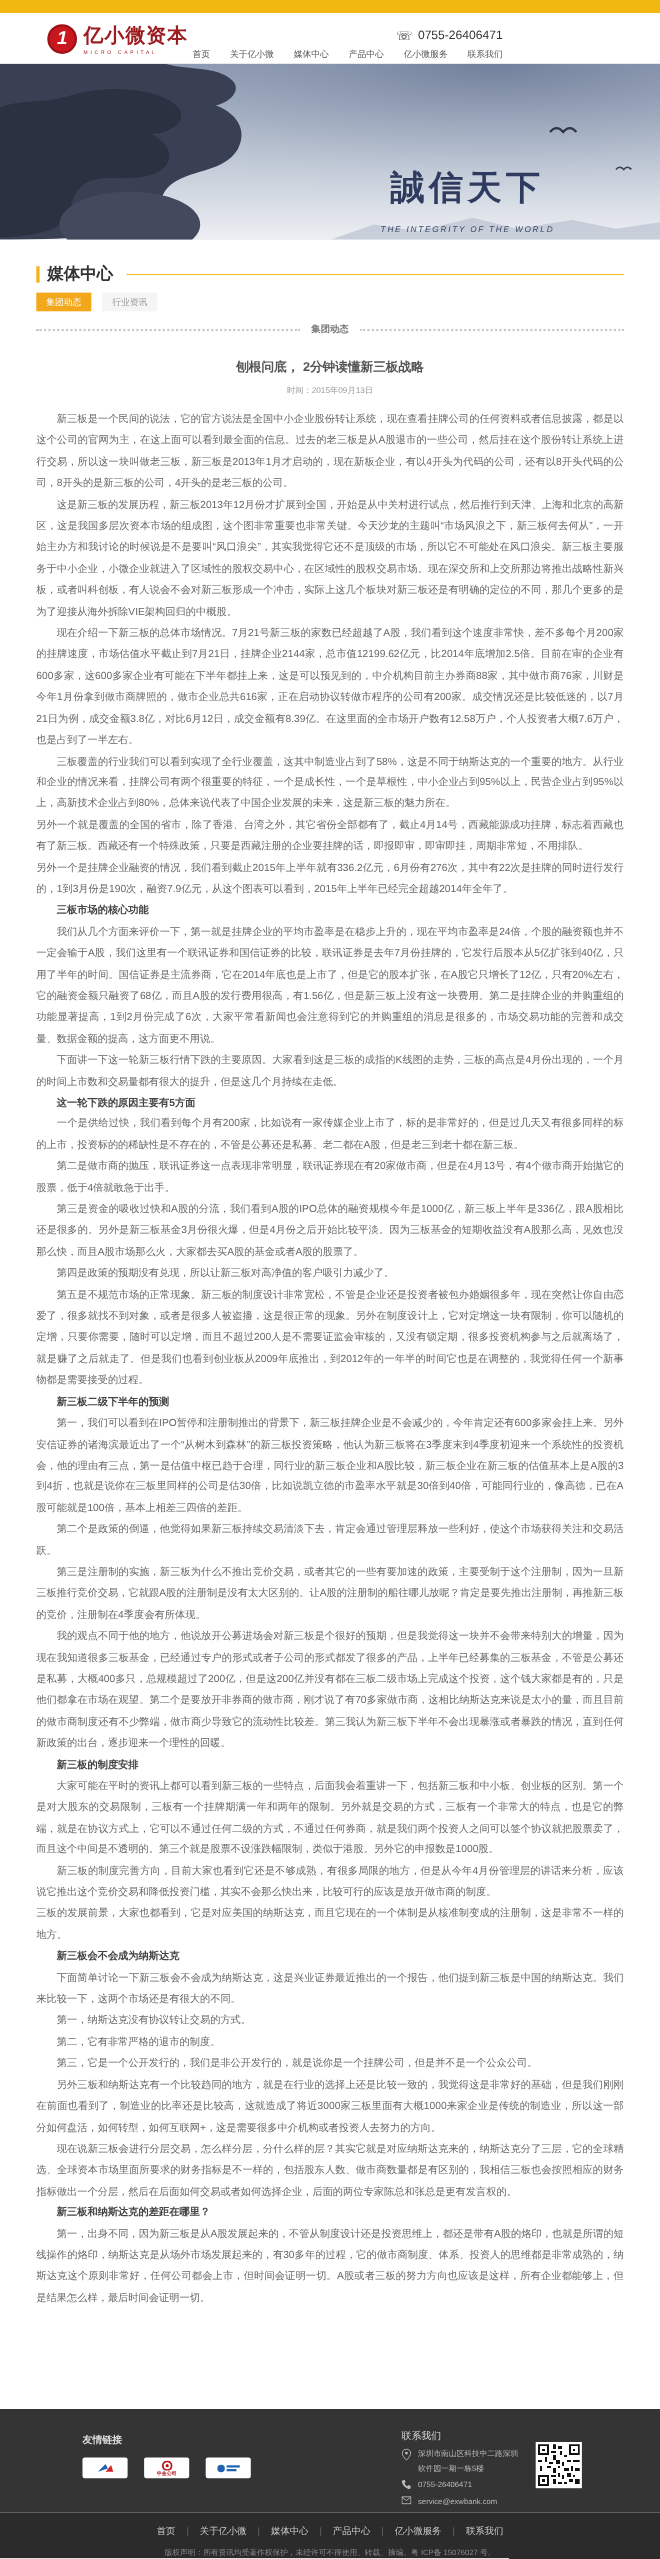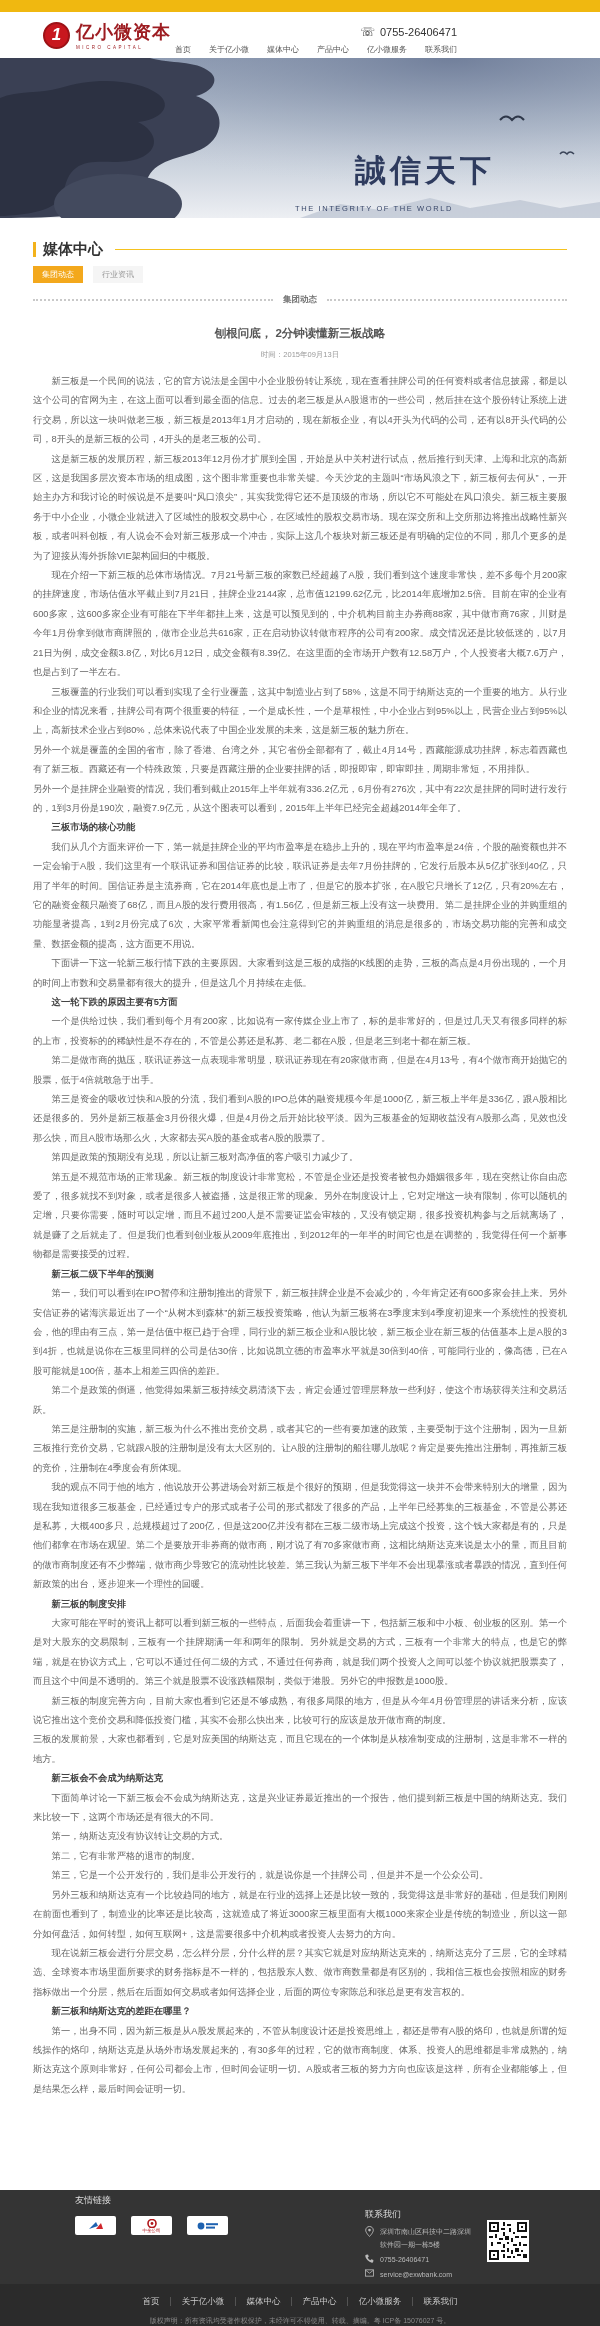--- a/index.html
+++ b/index.html
@@ -22,22 +22,22 @@
   .phone-icon { font-size:12px; margin-right:5px; color:#222; }
   .nav { position:absolute; right:143px; bottom:3px; display:flex; }
   .nav span { font-size:8px; color:#555; margin-left:18px; cursor:pointer; }
 
   
   .banner { height:160px; position:relative; overflow:hidden;
     background:linear-gradient(180deg,#8694ac 0%,#aeb9c9 35%,#cfd6e0 70%,#edeff3 100%); }
   .banner svg.bg { position:absolute; left:0; top:0; }
   .banner-title { position:absolute; left:295px; top:92px; width:260px; text-align:center;
     font-family:"DejaVu Serif",serif; font-weight:bold; font-size:31px; color:#2e3b5e; letter-spacing:4px; }
-  .banner-sub { position:absolute; left:295px; top:146px; width:260px; text-align:left;
-    font-size:7.5px; letter-spacing:1.6px; color:#3a486a; }
+  .banner-sub { position:absolute; left:295px; top:146px; width:260px; text-align:center;
+    font-size:7.5px; letter-spacing:1.6px; color:#3a486a;font-style:italic; }
 
   
   .content { height:1972px; overflow:hidden; padding:0 33px; }
   .sec-title-row { margin-top:22px; display:flex; align-items:center; }
   .sec-bar { width:3px; height:15px; background:#f3b21b; }
   .sec-title { font-size:15px; font-weight:bold; color:#333; margin-left:7px; white-space:nowrap; }
   .sec-rule { flex:1; height:1px; background:#f5c21e; margin-left:12px; }
   .tabs { margin-top:7px; display:flex; }
   .tab { font-size:8px; padding:3px 9px; margin-right:10px; cursor:pointer; }
   .tab.active { background:#f3a81c; color:#fff; }
@@ -50,21 +50,21 @@
   .article-body { margin-top:12px; height:1810px; overflow:hidden;
     font-size:9.3px; line-height:19.4px; color:#666; text-align:justify; }
   .article-body p { margin:0; }
   .article-body p.p { text-indent:2em; }
   .article-body p.pn { text-indent:0; }
   .article-body p.h { text-indent:2em; font-weight:bold; color:#444; }
 
   
   .footer-top { height:94px; background:#343434; position:relative; }
   .f-heading { font-size:9px; color:#ddd; }
-  .links-col { position:absolute; left:75px; top:4px; }
+  .links-col { position:absolute; left:75px; top:22px;font-weight:bold; }
   .partner-row { display:flex; margin-top:9px; }
   .partner-box { width:41px; height:19px; background:#fff; border-radius:2px; margin-right:15px;
     display:flex; flex-direction:column; align-items:center; justify-content:center; cursor:pointer; }
   .partner-box .plabel { font-size:4.5px; color:#b01418; line-height:5px; }
   .partner-box.p3 .plabel { color:#1e62b0; }
   .contact-col { position:absolute; left:365px; top:18px; }
   .c-item { display:flex; align-items:flex-start; margin-top:6px; font-size:7px; color:#bbb; line-height:9px; }
   .c-item .ic { width:9px; margin-right:6px; flex:none; margin-top:-1px; }
   .qr { position:absolute; left:487px; top:30px; width:42px; height:42px; background:#fff; padding:2px; }
   .footer-bottom { height:42px; background:#2b2b2b; text-align:center; padding-top:12px; }

